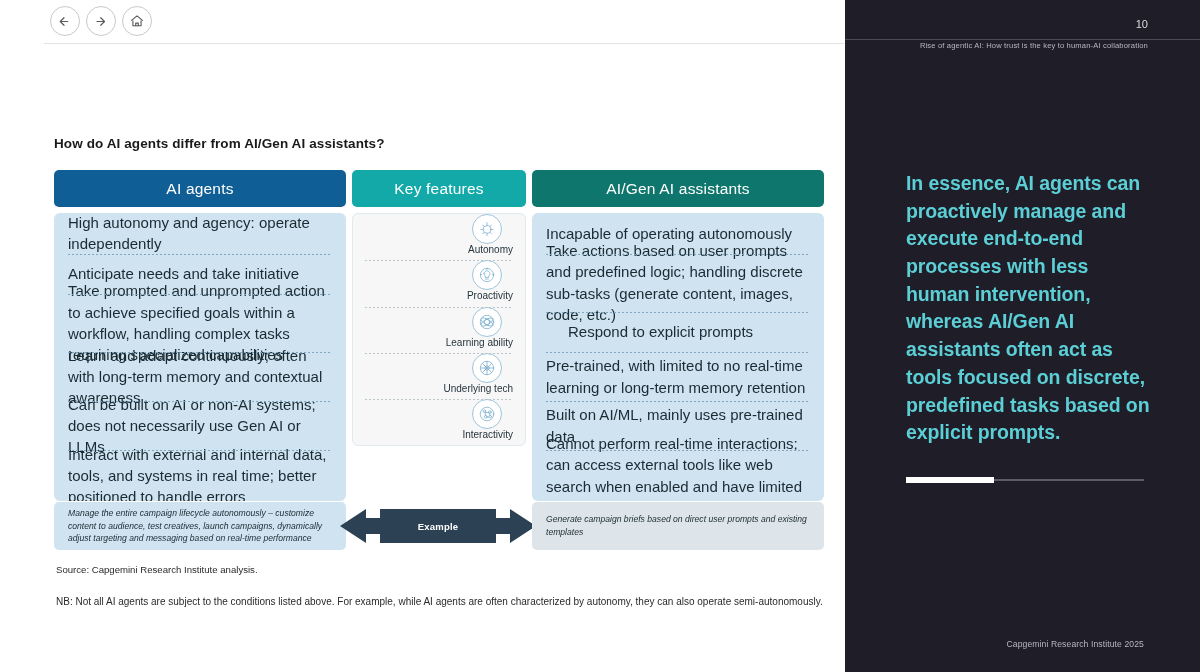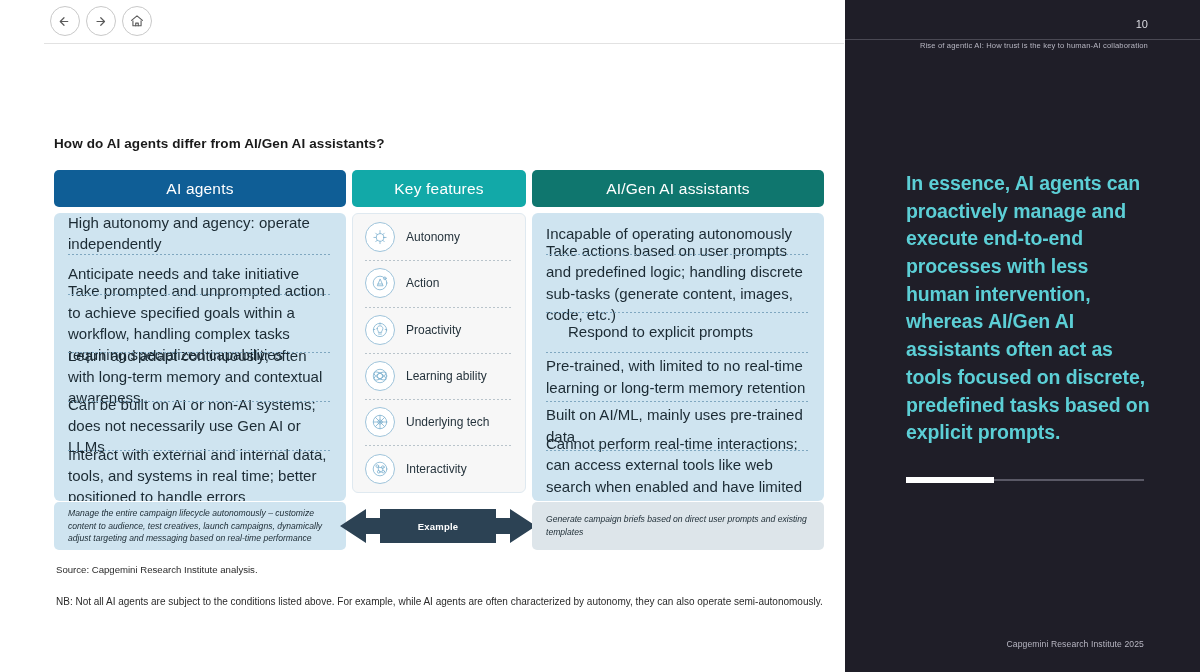--- a/index.html
+++ b/index.html
@@ -61,22 +61,22 @@
   }
   .row + .row::before{
     content:"";position:absolute;left:14px;right:14px;top:0;height:1px;
     background-image:linear-gradient(to right,#7fa7c0 0 2px,transparent 2px 4px);
     background-size:4px 1px;background-repeat:repeat-x;
   }
 
   
   .frow{
     position:relative;box-sizing:border-box;height:46.3px;
-    display:flex;align-items:center;padding:0 12px;
-    font-size:12px;color:#26343d;
+    display:flex;align-items:flex-end;padding:0 12px;
+    font-size:10px;color:#26343d;flex-direction:column;
   }
   .frow + .frow::before{
     content:"";position:absolute;left:12px;right:12px;top:0;height:1px;
     background-image:linear-gradient(to right,#b9c4cb 0 2px,transparent 2px 4px);
     background-size:4px 1px;background-repeat:repeat-x;
   }
   .ficon{
     width:28px;height:28px;border-radius:50%;border:1px solid #9fc4db;
     flex:0 0 28px;margin-right:11px;display:flex;align-items:center;justify-content:center;
     background:#fff;
@@ -196,31 +196,20 @@
               <svg width="26" height="26" viewBox="0 0 28 29" fill="none" stroke="#7fb2d0" stroke-width="0.9" stroke-linecap="round" stroke-linejoin="round">
                 <circle cx="14" cy="15" r="4.3"></circle>
                 <path d="M14 10.7V7.4M14 19.3v2.6M9.7 15H7.2M20.8 15h-2.5M10.9 11.9L9.2 10.2M18.8 10.2l-1.7 1.7M10.9 18.1l-1.7 1.7M18.8 19.8l-1.7-1.7"></path>
               </svg>
             </span>
             <span>Autonomy</span>
           </div>
           <div class="frow">
             <span class="ficon">
               <svg width="26" height="26" viewBox="0 0 28 29" fill="none" stroke="#7fb2d0" stroke-width="0.9" stroke-linecap="round" stroke-linejoin="round">
-                <circle cx="14" cy="14.5" r="7.6"></circle>
-                <path d="M14 10.4l-3 7.2h6z"></path>
-                <path d="M11.6 15.6h4.8"></path>
-                <circle cx="19.4" cy="9.3" r="1.5"></circle>
-              </svg>
-            </span>
-            <span>Action</span>
-          </div>
-          <div class="frow">
-            <span class="ficon">
-              <svg width="26" height="26" viewBox="0 0 28 29" fill="none" stroke="#7fb2d0" stroke-width="0.9" stroke-linecap="round" stroke-linejoin="round">
                 <circle cx="14" cy="14.5" r="7.4"></circle>
                 <path d="M10.8 13c0-1.8 1.4-3.2 3.2-3.2s3.2 1.4 3.2 3.2c0 1.3-.8 2.1-1.3 2.8v1.4h-3.8v-1.4c-.5-.7-1.3-1.5-1.3-2.8z"></path>
                 <path d="M12.4 19h3.2"></path>
                 <path d="M14 6.6v1.6M21.4 14h-1.6M8.2 14H6.6"></path>
               </svg>
             </span>
             <span>Proactivity</span>
           </div>
           <div class="frow">
             <span class="ficon">

